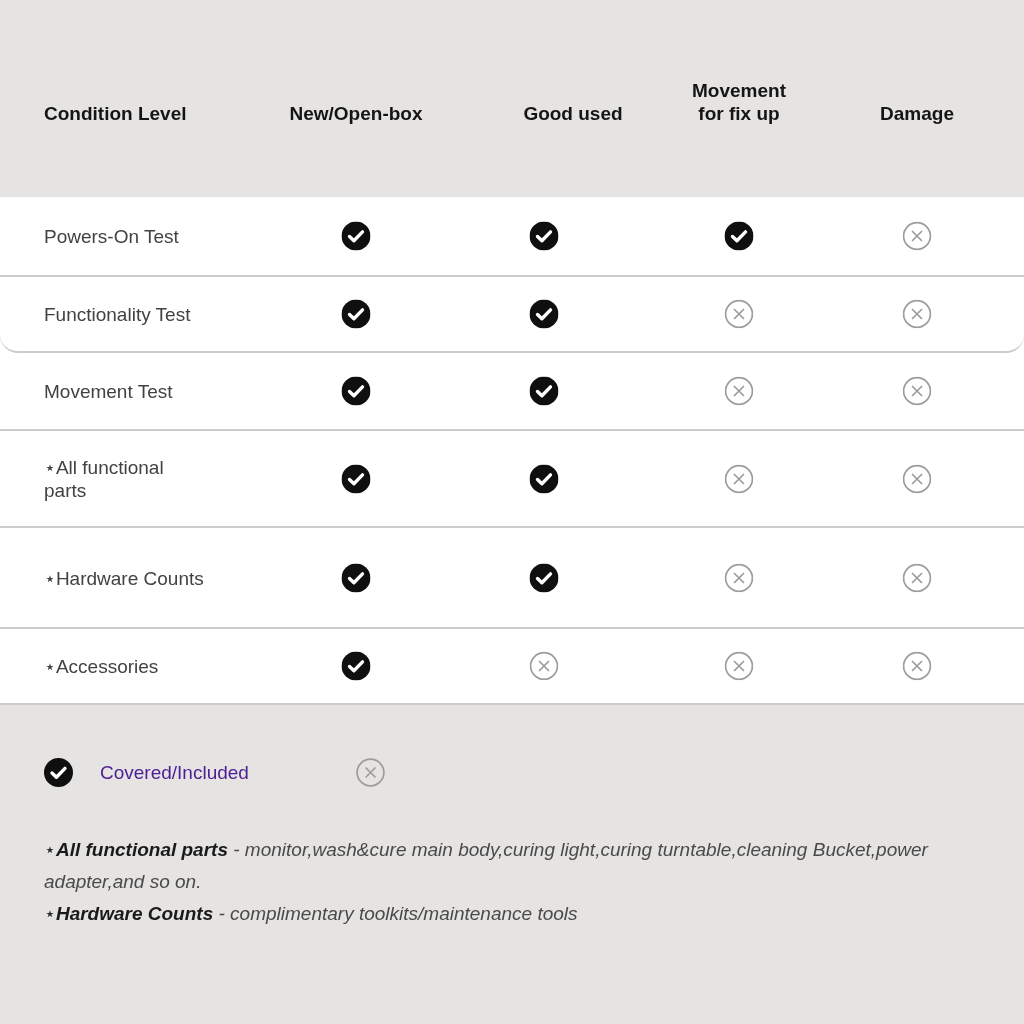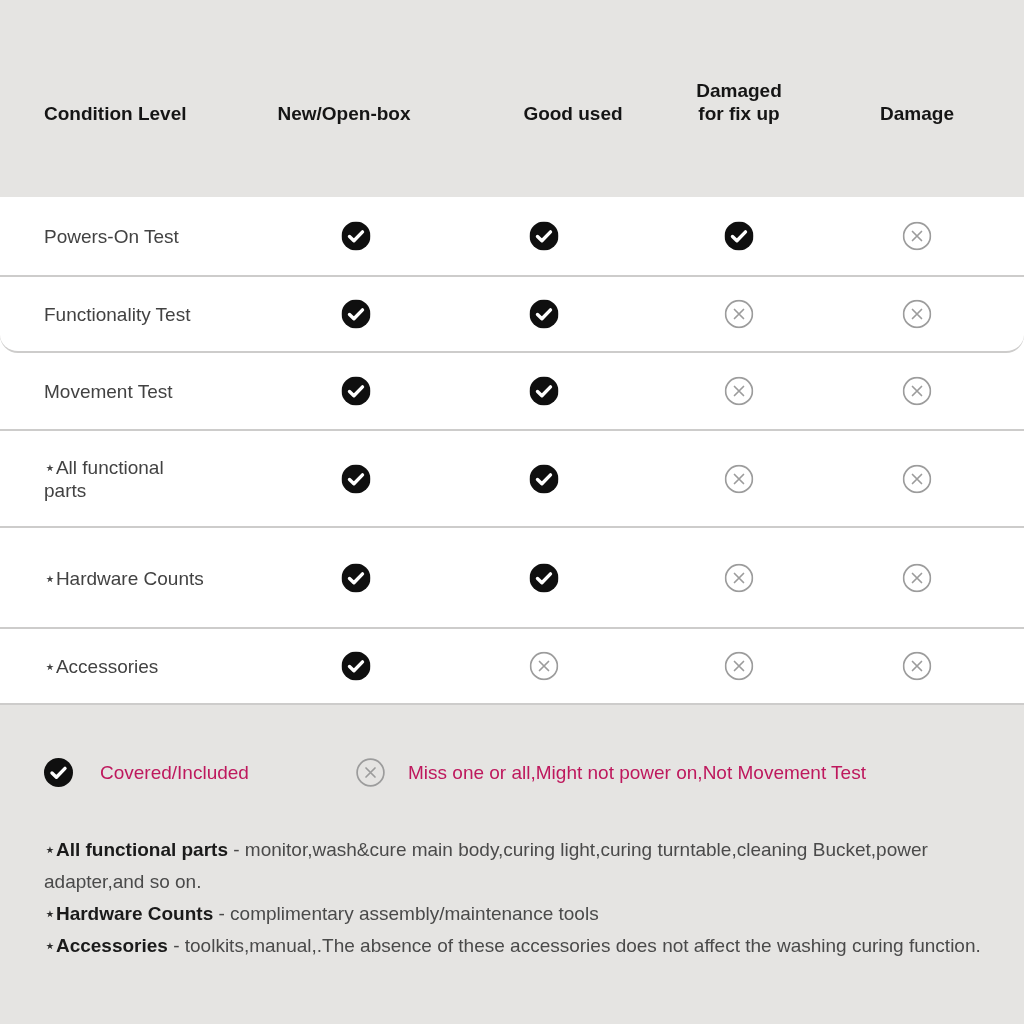--- a/index.html
+++ b/index.html
@@ -25,42 +25,42 @@
        border-bottom:2px solid var(--divider);}
   .row-label{position:absolute;left:44px;top:50%;transform:translateY(-50%);
        font-size:19px;line-height:23px;color:var(--row-text);white-space:pre-line;}
   .cell{position:absolute;top:50%;transform:translate(-50%,-50%);width:29px;height:29px;}
   .cell svg{display:block;}
 
   
   .tfoot{position:absolute;top:705px;left:0;width:1024px;height:319px;background:var(--header-bg);}
   .legend{position:absolute;left:44px;top:53px;right:20px;height:29px;}
   .legend .licon{position:absolute;top:0;width:29px;height:29px;}
-  .legend .ltext{position:absolute;top:0;height:29px;line-height:29px;font-size:19px;color:#be185d;white-space:nowrap;}
+  .legend .ltext{position:absolute;top:0;height:29px;line-height:29px;font-size:19px;color:#4c1d95;white-space:nowrap;}
   .licon-check{left:0;}
   .ltext-check{left:56px;}
   .licon-cross{left:312px;}
   .ltext-cross{left:364px;}
 
   .notes{position:absolute;left:44px;top:129px;width:941px;
-         font-size:19px;line-height:32px;color:var(--note-text);}
+         font-size:19px;line-height:32px;color:var(--note-text);font-style:italic;}
   .notes p{margin:0;}
   .notes .star{color:#2a2a2a;}
   .notes .term{font-weight:700;color:var(--term-text);}
 </style>
 </head>
 <body>
 
 <div class="page">
 
   <div class="thead">
     <div class="th" style="left:44px">Condition Level</div>
-    <div class="th centered" style="left:344px">New/Open-box</div>
+    <div class="th centered" style="left:356px">New/Open-box</div>
     <div class="th centered" style="left:573px">Good used</div>
-    <div class="th wrap2" style="left:739px">Damaged
+    <div class="th wrap2" style="left:739px">Movement
 for fix up</div>
     <div class="th centered" style="left:917px">Damage</div>
   </div>
 
   <div class="tbody" id="tbody">
       <div class="row" style="height: 80px;">
         <div class="row-label">Powers-On Test</div>
         <div class="cell" style="left: 356px;">
           <svg width="29" height="29" viewBox="0 0 29 29">
             <circle cx="14.5" cy="14.5" r="14.5" fill="#0f0f0f"></circle>
@@ -228,23 +228,21 @@
     <div class="legend">
       <span class="licon licon-check" id="legend-check-icon"><svg width="29" height="29" viewBox="0 0 29 29">
             <circle cx="14.5" cy="14.5" r="14.5" fill="#0f0f0f"></circle>
             <path d="M8 15 L12.4 19.2 L21 10.4" fill="none" stroke="#ffffff" stroke-width="3.4" stroke-linecap="round" stroke-linejoin="round"></path>
           </svg></span>
       <span class="ltext ltext-check">Covered/Included</span>
       <span class="licon licon-cross" id="legend-cross-icon"><svg width="29" height="29" viewBox="0 0 29 29">
             <circle cx="14.5" cy="14.5" r="13.4" fill="none" stroke="#9c9c9c" stroke-width="1.7"></circle>
             <path d="M10 10 L19 19 M19 10 L10 19" stroke="#9c9c9c" stroke-width="1.7" stroke-linecap="round"></path>
           </svg></span>
-      <span class="ltext ltext-cross">Miss one or all,Might not power on,Not Movement Test</span>
     </div>
 
     <div class="notes">
       <p><span class="star">⋆</span><span class="term">All functional parts</span><span> - monitor,wash&amp;cure main body,curing light,curing turntable,cleaning Bucket,power adapter,and so on.</span></p>
-      <p><span class="star">⋆</span><span class="term">Hardware Counts</span><span> - complimentary assembly/maintenance tools</span></p>
-      <p><span class="star">⋆</span><span class="term">Accessories</span><span> - toolkits,manual,.The absence of these accessories does not affect the washing curing function.</span></p>
+      <p><span class="star">⋆</span><span class="term">Hardware Counts</span><span> - complimentary toolkits/maintenance tools</span></p>
     </div>
   </div>
 
 </div>
 
 </body></html>

